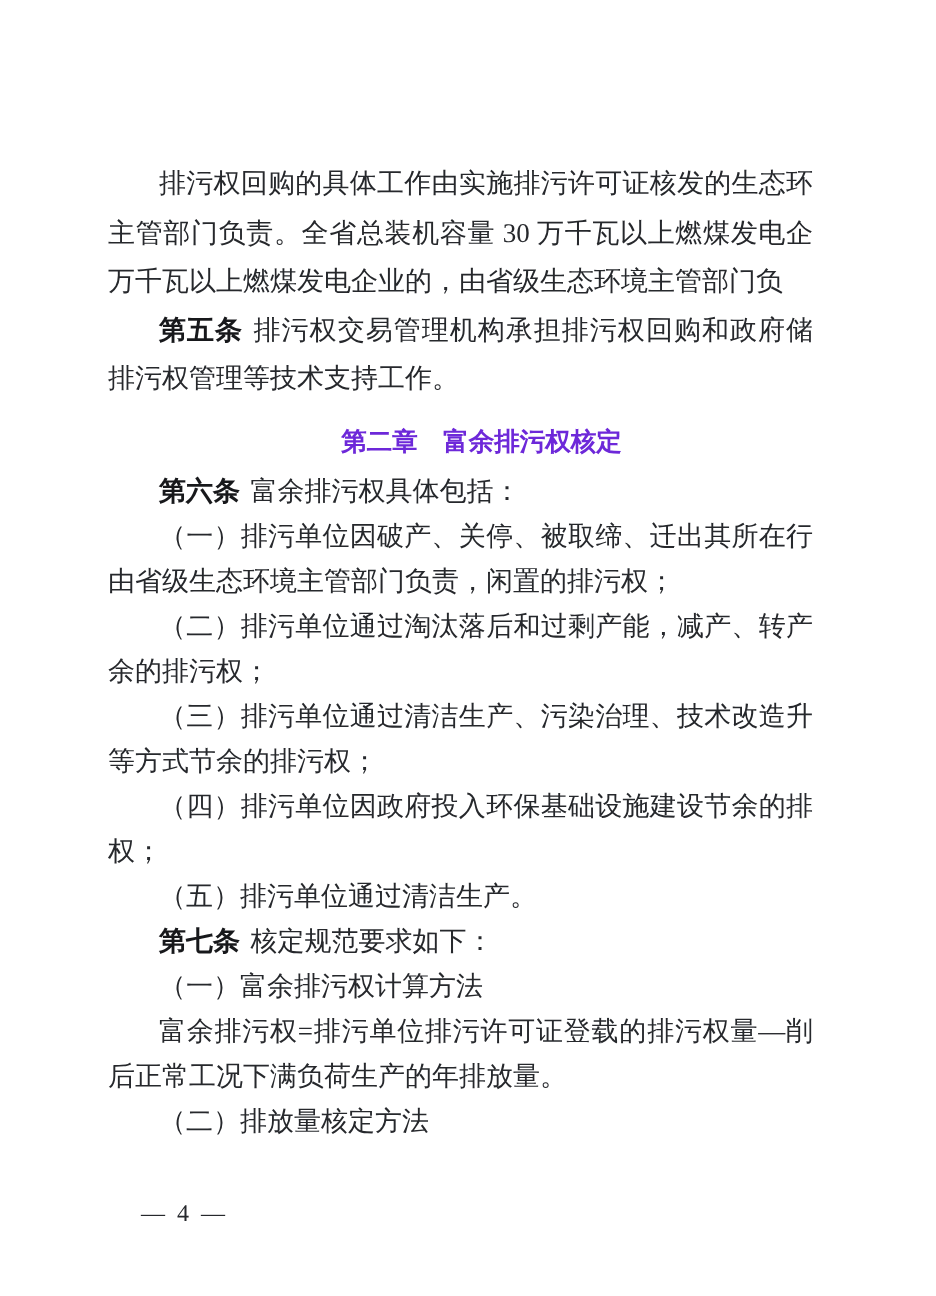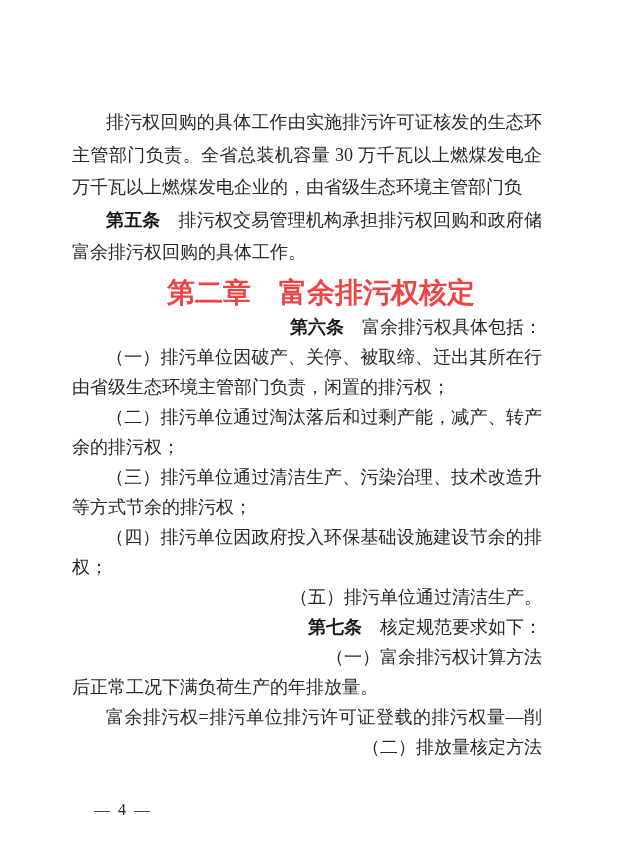--- a/index.html
+++ b/index.html
@@ -20,74 +20,74 @@
     left: 72px; top: 106px;
     width: 470px;
   }
   .ln {
     font-size: 18px;
     overflow: hidden;
     white-space: normal;
   }
   .b1 .ln { height: 32.5px; line-height: 32.5px; }
   .b2 .ln { height: 30px;  line-height: 30px; }
-  .ln.indent { text-indent: 34px; text-align: right; }
+  .ln.indent { text-indent: 34px; }
   .ln.fill {
     text-align: justify;
     text-align-last: justify;
   }
   .lead {
     font-weight: bold;
     color: #17181b;
-    margin-right: 18px;
+    margin-right: 7px;
   }
   .chapter {
     margin-top: 9px;
     height: 34px; line-height: 34px;
     overflow: hidden;
     text-align: center;
     position: relative; left: 14px;
-    font-family: Liberation Mono, monospace;
+    font-family: Liberation Sans, sans-serif;
     font-weight: bold;
-    font-size: 28px;
-    color: #ef4444;
+    font-size: 17px;
+    color: #6d28d9;
   }
   .footer {
     position: absolute;
     left: 94px; top: 801px;
     font-size: 16px;
     letter-spacing: 2px;
     color: #26282c;
   }
 </style>
 </head>
 <body>
 
 <div class="page">
   <div class="content">
     <div class="b1">
         <div class="ln indent fill">排污权回购的具体工作由实施排污许可证核发的生态环境</div>
         <div class="ln fill">主管部门负责。全省总装机容量 30 万千瓦以上燃煤发电企业的</div>
         <div class="ln">万千瓦以上燃煤发电企业的，由省级生态环境主管部门负责。</div>
         <div class="ln indent fill"><b class="lead">第五条</b>排污权交易管理机构承担排污权回购和政府储备</div>
-        <div class="ln">富余排污权回购的具体工作。</div>
+        <div class="ln">排污权管理等技术支持工作。</div>
       </div>
     <div class="chapter">第二章　富余排污权核定</div>
     <div class="b2">
         <div class="ln indent"><b class="lead">第六条</b>富余排污权具体包括：</div>
         <div class="ln indent fill">（一）排污单位因破产、关停、被取缔、迁出其所在行政</div>
         <div class="ln">由省级生态环境主管部门负责，闲置的排污权；</div>
         <div class="ln indent fill">（二）排污单位通过淘汰落后和过剩产能，减产、转产节</div>
         <div class="ln">余的排污权；</div>
         <div class="ln indent fill">（三）排污单位通过清洁生产、污染治理、技术改造升级</div>
         <div class="ln">等方式节余的排污权；</div>
         <div class="ln indent fill">（四）排污单位因政府投入环保基础设施建设节余的排污</div>
         <div class="ln">权；</div>
         <div class="ln indent">（五）排污单位通过清洁生产。</div>
         <div class="ln indent"><b class="lead">第七条</b>核定规范要求如下：</div>
         <div class="ln indent">（一）富余排污权计算方法</div>
+        <div class="ln indent fill">富余排污权=排污单位排污许可证登载的排污权量—削减</div>
         <div class="ln">后正常工况下满负荷生产的年排放量。</div>
-        <div class="ln indent fill">富余排污权=排污单位排污许可证登载的排污权量—削减</div>
         <div class="ln indent">（二）排放量核定方法</div>
       </div>
   </div>
   <div class="footer">— 4 —</div>
 </div>
 
 </body></html>

